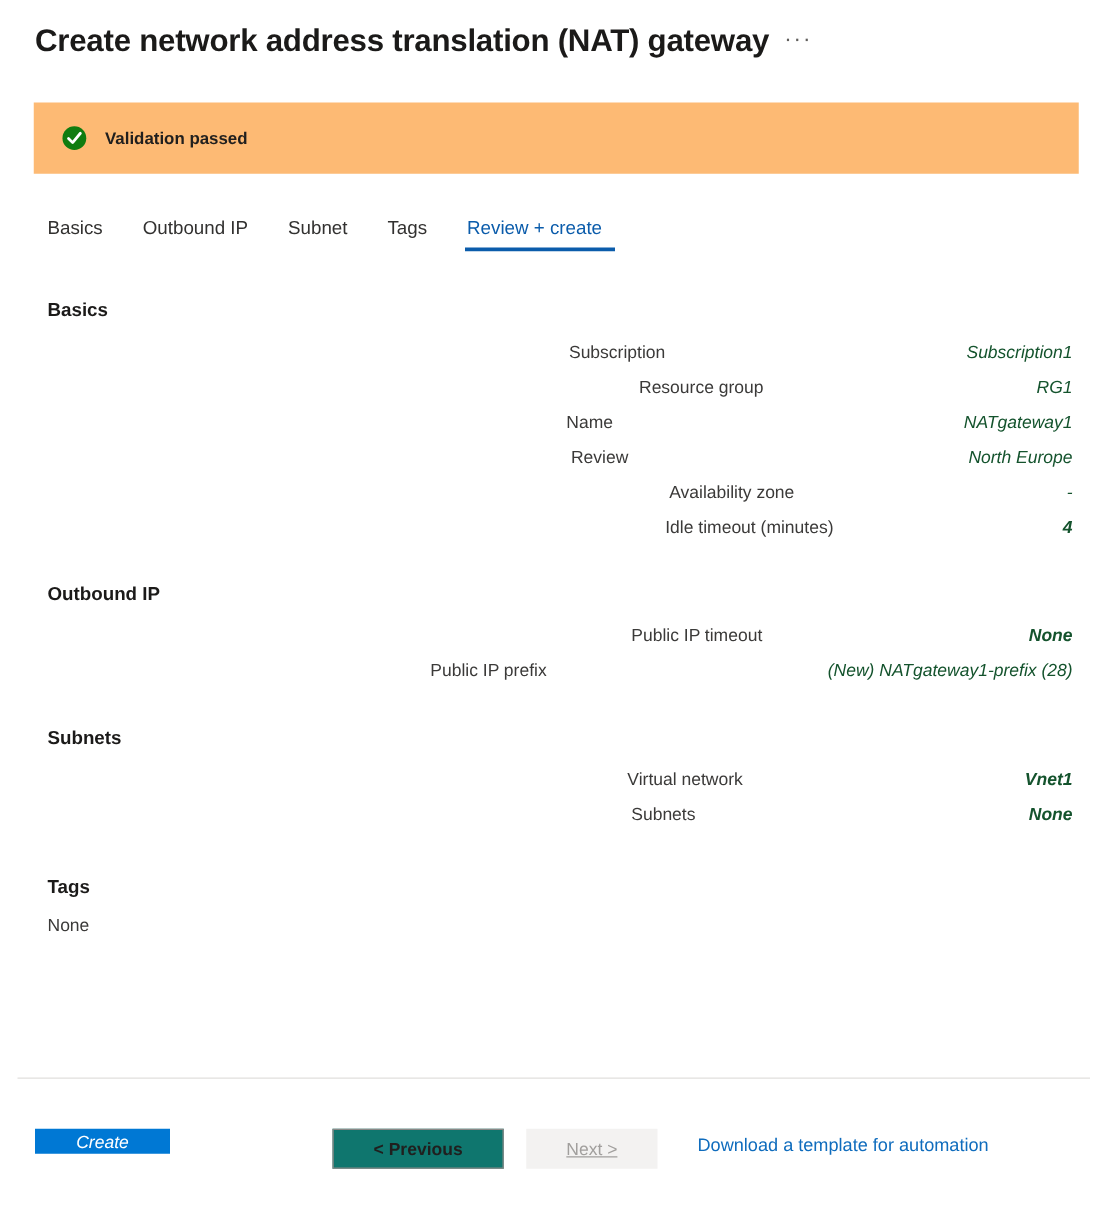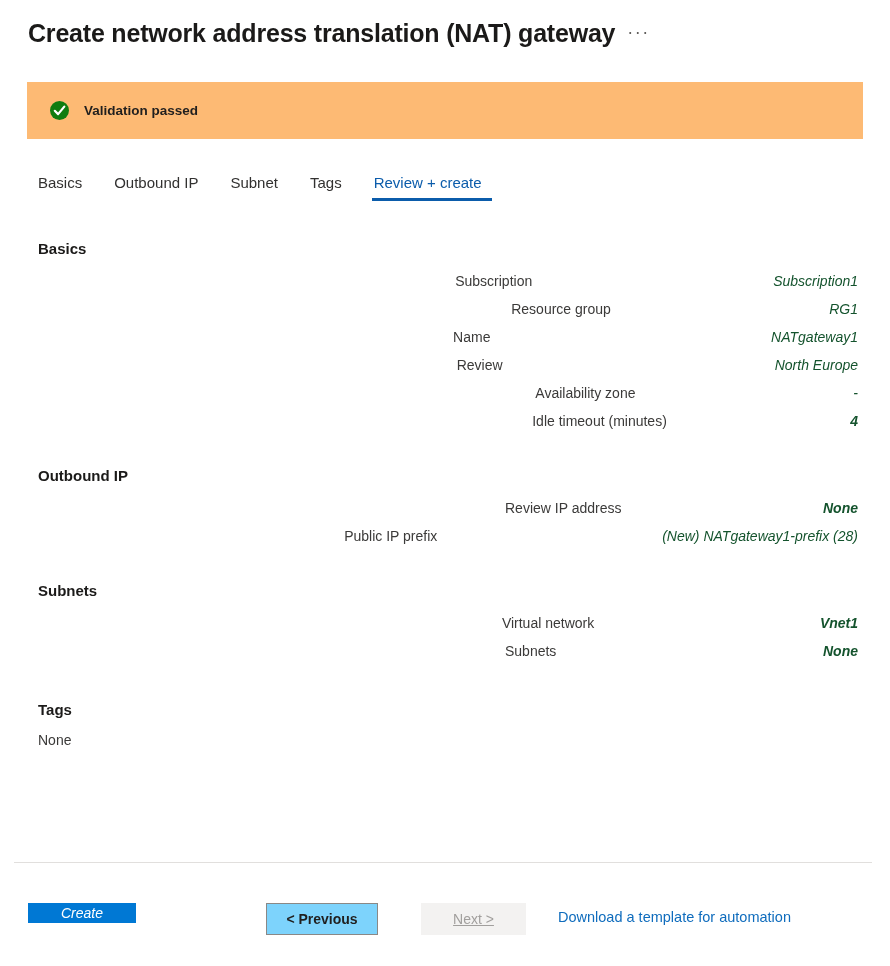--- a/index.html
+++ b/index.html
@@ -177,23 +177,23 @@
     font-family: "Liberation Sans", sans-serif;
     display: flex;
     align-items: center;
     justify-content: center;
     font-style: italic;
   }
   .btn-prev {
     position: absolute;
     left: 266px;
     top: 8px;
-    width: 112px;
+    width: 137px;
     height: 32px;
-    background: #7dd3fc;
+    background: #0f766e;
     border: 1px solid #8a8886;
     color: #201f1e;
     font-size: 14px;
     font-weight: bold;
     cursor: pointer;
     font-family: "Liberation Sans", sans-serif;
     display: flex;
     align-items: center;
     justify-content: center;
   }
@@ -280,21 +280,21 @@
       <div class="kv-row">
         <div class="kv-label">Idle timeout (minutes)</div>
         <div class="kv-value bold">4</div>
       </div>
     </div>
 
     <div class="section outbound">
       <div class="section-title">Outbound IP</div>
 
       <div class="kv-row">
-        <div class="kv-label">Review IP address</div>
+        <div class="kv-label">Public IP timeout</div>
         <div class="kv-value bold">None</div>
       </div>
       <div class="kv-row">
         <div class="kv-label">Public IP prefix</div>
         <div class="kv-value">(New) NATgateway1-prefix (28)</div>
       </div>
     </div>
 
     <div class="section subnets">
       <div class="section-title">Subnets</div>

